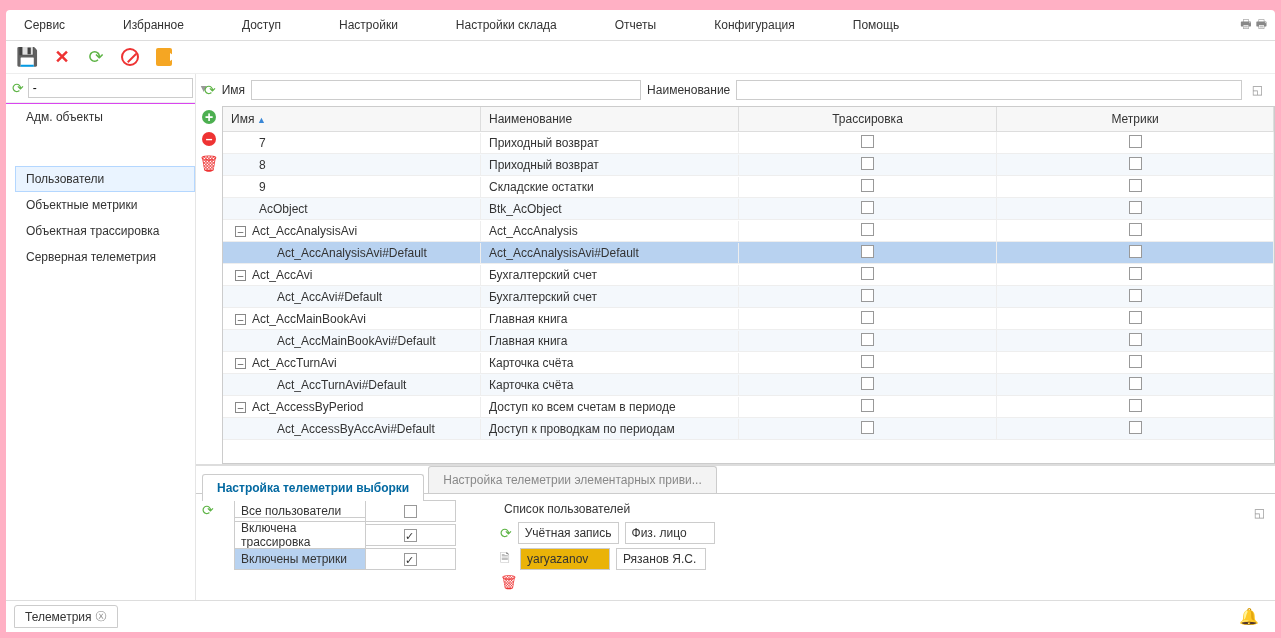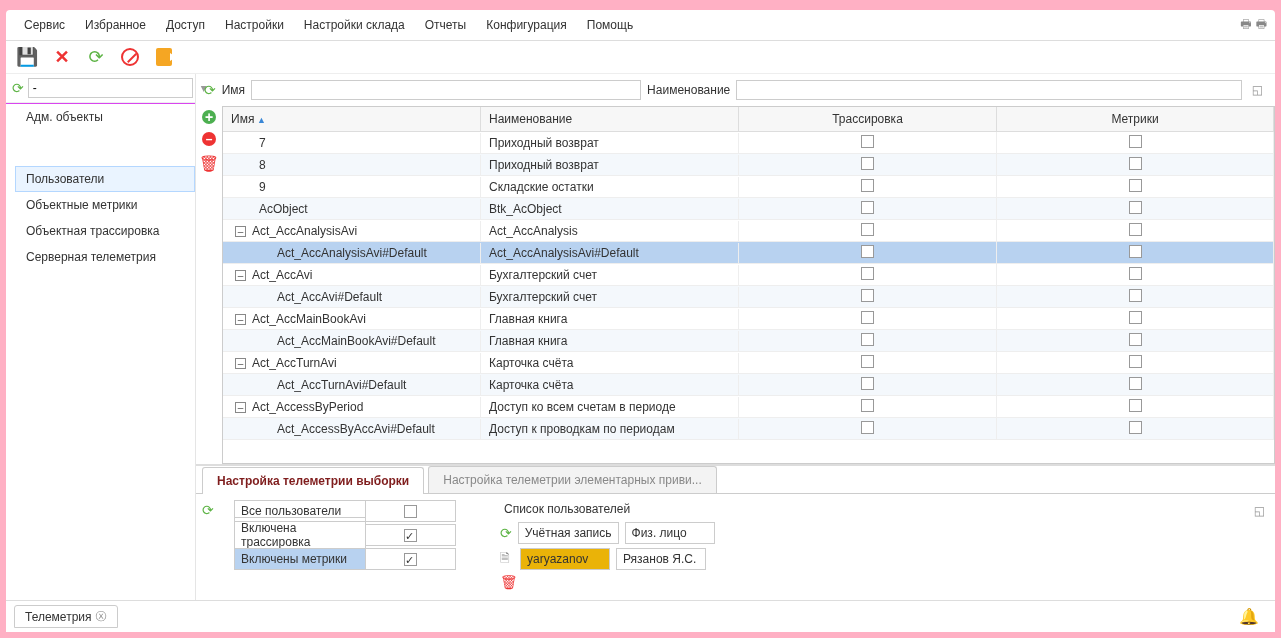--- a/index.html
+++ b/index.html
@@ -1,19 +1,19 @@
 <!DOCTYPE html>
 <html><head>
 <meta charset="utf-8">
 <style>
   * { box-sizing: border-box; }
   html, body { margin: 0; padding: 0; font-family: Tahoma, Arial, sans-serif; font-size: 12px; color: #333; }
   body { background: #ffb0c4; width: 1281px; height: 638px; overflow: hidden; }
   .app-frame { position: absolute; top: 10px; left: 6px; right: 6px; bottom: 6px; background: #fff; border-radius: 4px 4px 0 0; display: flex; flex-direction: column; }
-  .menubar { display: flex; align-items: center; padding: 4px 8px; border-bottom: 1px solid #ddd; font-size: 12px; }
+  .menubar { display: flex; align-items: center; padding: 4px 8px; border-bottom: 1px solid #ddd; font-size: 12px; gap: 38px; }
   .menubar .menu-item { padding: 4px 10px; cursor: default; }
   .menubar .spacer { flex: 1; }
   .print-icons { display: flex; gap: 4px; }
   .print-icons span { color: #888; cursor: pointer; }
   .toolbar { display: flex; align-items: center; gap: 14px; padding: 6px 12px; border-bottom: 1px solid #eee; }
   .toolbar .tb { width: 20px; height: 20px; display: inline-flex; align-items: center; justify-content: center; cursor: pointer; }
   .icon-save { color:#1d7ecf; font-size:18px; }
   .icon-close { color:#e33; font-size:18px; font-weight:bold; }
   .icon-refresh { color:#5eb446; font-size:18px; }
   .icon-forbid { width:18px;height:18px;border:2px solid #e33;border-radius:50%;position:relative; }
@@ -49,21 +49,21 @@
   .gc { padding:3px 8px; border-right:1px solid #eee; overflow:hidden; white-space:nowrap; text-overflow:ellipsis; font-size:12px;}
   .col-name { width:258px; }
   .col-desc { width:258px; }
   .col-trace { width:258px; text-align:center; }
   .col-metr { flex:1; text-align:center; }
   .tree-toggle{ display:inline-block;width:11px;height:11px;border:1px solid #888;margin-right:6px;text-align:center;line-height:9px;font-size:10px;color:#555;cursor:pointer;}
   .chk { display:inline-block;width:13px;height:13px;border:1px solid #999;background:#fff; }
   .bottom-pane { border-top:2px solid #ddd; display:flex; flex-direction:column; }
   .tabs { display:flex; border-bottom:1px solid #ccc; padding-left:6px; }
   .tab { padding:6px 14px; border:1px solid #ccc; border-bottom:none; margin-right:4px; background:#f3f3f3; color:#888; cursor:pointer; border-radius:3px 3px 0 0;}
-  .tab.active { background:#fff; color:#7f1d1d; font-weight:bold; position:relative; top:1px;}
+  .tab.active { background:#fff; color:#0369a1; font-weight:bold; position:relative; top:8px;}
   .bottom-body { display:flex; padding:6px; gap:12px; }
   .bgroup { display:flex; flex-direction:column; gap:2px; }
   .brow { display:flex; align-items:center; height:22px; }
   .blabel { width:132px; padding:3px 6px; border:1px solid #ccc; }
   .bcheck { width:90px; border:1px solid #ccc; border-left:none; height:22px; display:flex; align-items:center; justify-content:center;}
   .brow.sel .blabel { background:#b8d2f0; }
   .user-panel { flex:1; }
   .user-title { padding:2px 4px 6px; }
   .user-row { display:flex; align-items:center; gap:6px; margin-bottom:4px;}
   .ucell { border:1px solid #ccc; padding:3px 6px; min-width:90px;}
@@ -266,21 +266,21 @@
             </div>
             <div class="brow sel">
               <div class="blabel">Включены метрики</div>
               <div class="bcheck">
                   <span class="chk checkmark"></span>
                 </div>
             </div>
           </div>
           <div style="width:20px"></div>
           <div class="user-panel">
-            <div style="display:flex;align-items:center;">
+            <div style="display:flex;align-items:flex-end;">
               <div class="user-title">Список пользователей</div>
               <div style="flex:1"></div>
               <span class="corner-icon">◱</span>
             </div>
             <div class="user-row">
               <span class="icon-refresh" style="font-size:14px;">⟳</span>
               <div class="ucell">Учётная запись</div>
               <div class="ucell">Физ. лицо</div>
             </div>
             <div class="user-row">

